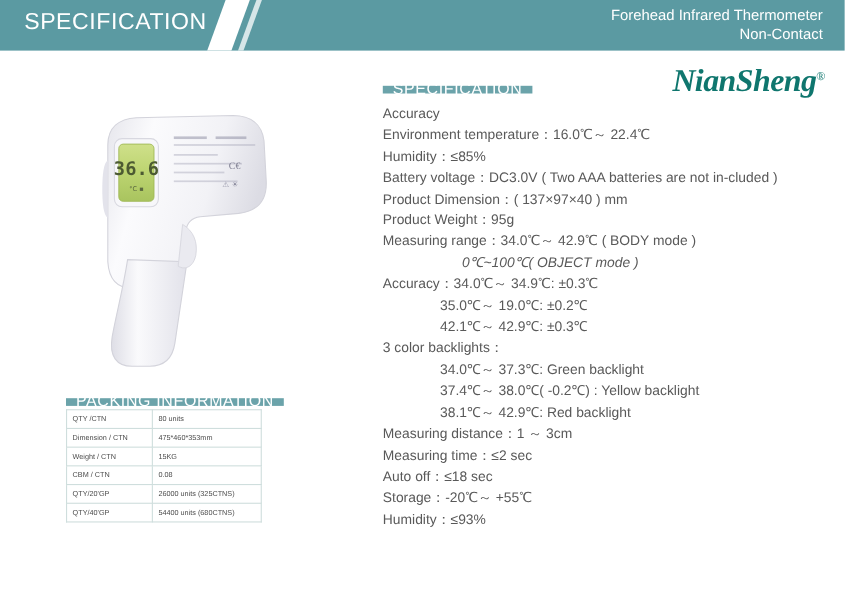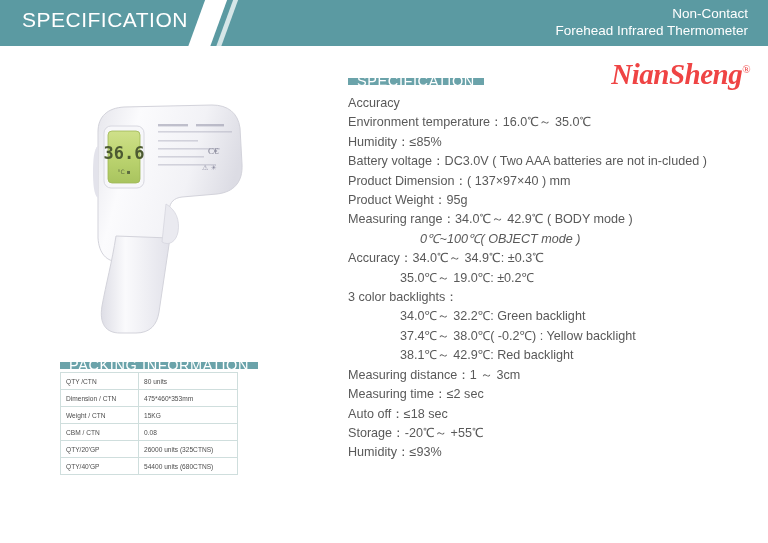--- a/index.html
+++ b/index.html
@@ -57,21 +57,21 @@
   }
 
   
   #brand {
     position: absolute;
     right: 18px; top: 58px;
     font-family: "Liberation Serif", serif;
     font-style: italic;
     font-weight: 700;
     font-size: 29px;
-    color: #ef4444;
+    color: #0f766e;
     letter-spacing: -0.5px;
     white-space: nowrap;
   }
   #brand .reg {
     font-size: 11px;
     vertical-align: super;
     font-style: normal;
     font-weight: 400;
   }
 
@@ -144,22 +144,22 @@
   #spec-list li.i2 { padding-left: 72px; font-style: italic; }
 </style>
 </head>
 <body>
 
 <div id="banner">
   <div id="banner-title">SPECIFICATION</div>
   <div id="banner-slash"></div>
   <div id="banner-slash2"></div>
   <div id="banner-sub">
+    <div>Forehead Infrared Thermometer</div>
     <div>Non-Contact</div>
-    <div>Forehead Infrared Thermometer</div>
   </div>
 </div>
 
 <div id="brand"><span>NianSheng</span><span class="reg">®</span></div>
 
 <div id="product">
   <svg id="therm" viewBox="0 0 240 250">
     <defs>
       <linearGradient id="bodyG" x1="0" y1="0" x2="1" y2="0.3">
         <stop offset="0%" stop-color="#e6e6ec"></stop>
@@ -246,31 +246,32 @@
     </tbody>
   </table>
 </div>
 
 <div id="spec">
   <div id="spec-chip-wrap">
     <span class="chip">SPECIFICATION</span>
   </div>
   <ul id="spec-list">
     <li>Accuracy</li>
-    <li>Environment temperature：16.0℃～ 35.0℃</li>
+    <li>Environment temperature：16.0℃～ 22.4℃</li>
     <li>Humidity：≤85%</li>
     <li class="wrap">Battery voltage：DC3.0V ( Two AAA batteries are not in-cluded )</li>
     <li>Product Dimension：( 137×97×40 ) mm</li>
     <li>Product Weight：95g</li>
     <li>Measuring range：34.0℃～ 42.9℃ ( BODY mode )</li>
     <li class="i2">0℃~100℃( OBJECT mode )</li>
     <li>Accuracy：34.0℃～ 34.9℃: ±0.3℃</li>
     <li class="i1">35.0℃～ 19.0℃: ±0.2℃</li>
+    <li class="i1">42.1℃～ 42.9℃: ±0.3℃</li>
     <li>3 color backlights：</li>
-    <li class="i1">34.0℃～ 32.2℃: Green backlight</li>
+    <li class="i1">34.0℃～ 37.3℃: Green backlight</li>
     <li class="i1">37.4℃～ 38.0℃( -0.2℃) : Yellow backlight</li>
     <li class="i1">38.1℃～ 42.9℃: Red backlight</li>
     <li>Measuring distance：1 ～ 3cm</li>
     <li>Measuring time：≤2 sec</li>
     <li>Auto off：≤18 sec</li>
     <li>Storage：-20℃～ +55℃</li>
     <li>Humidity：≤93%</li>
   </ul>
 </div>
 

